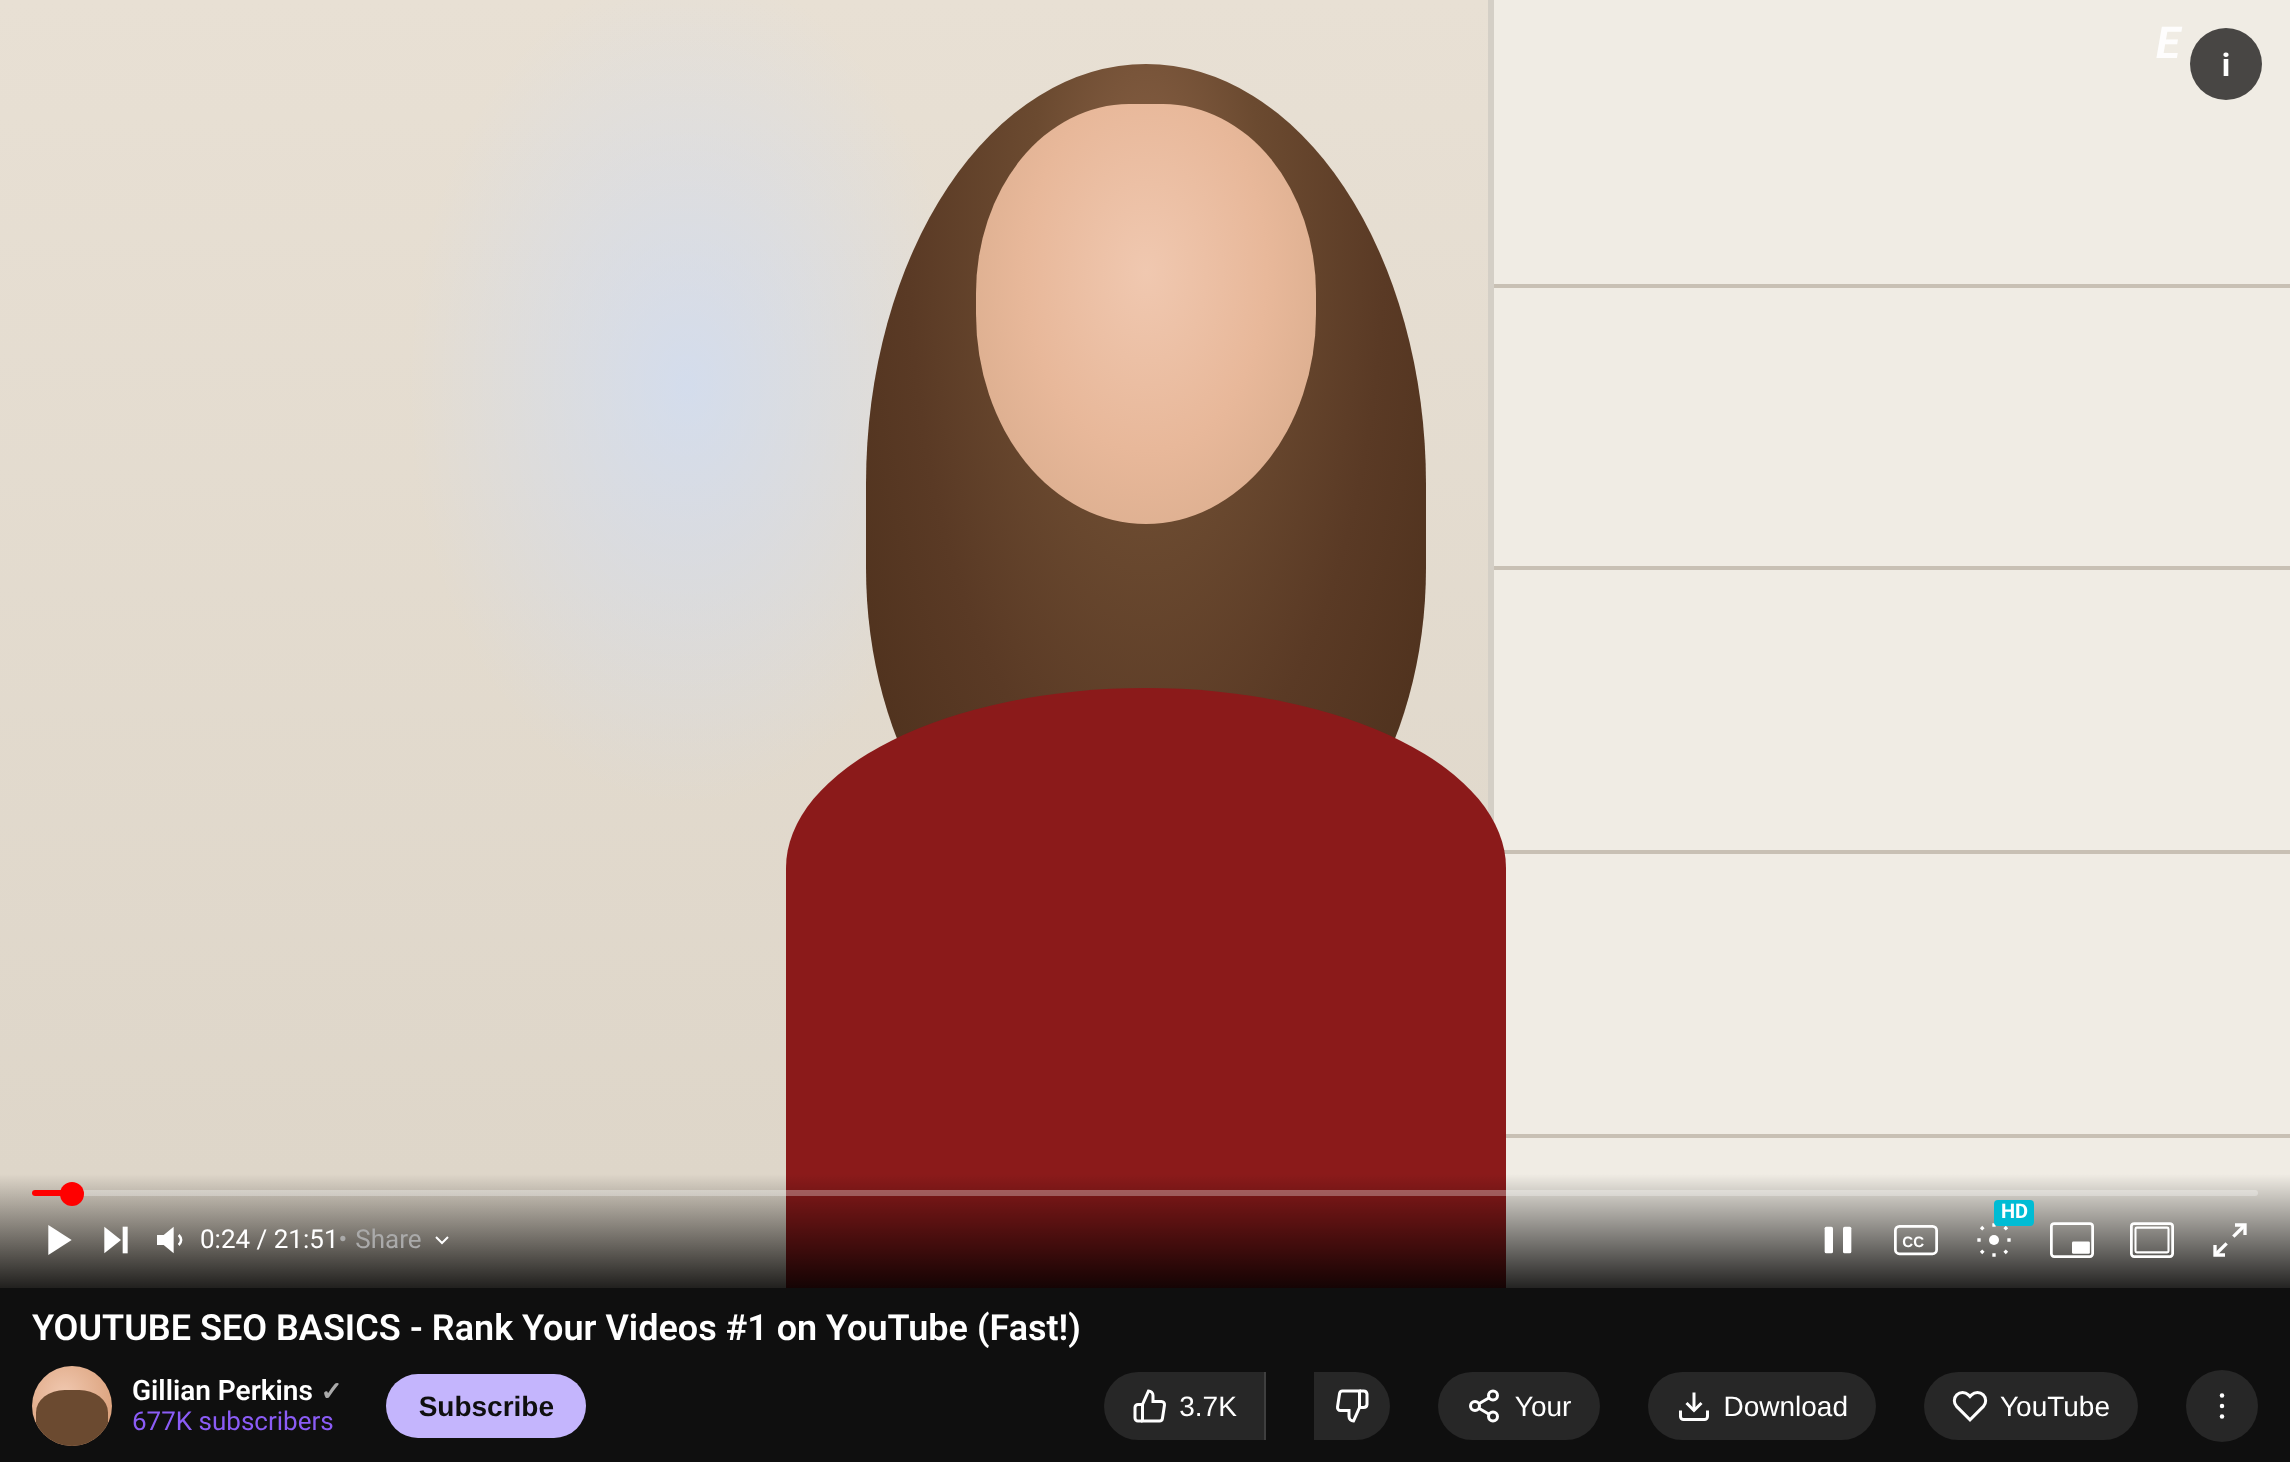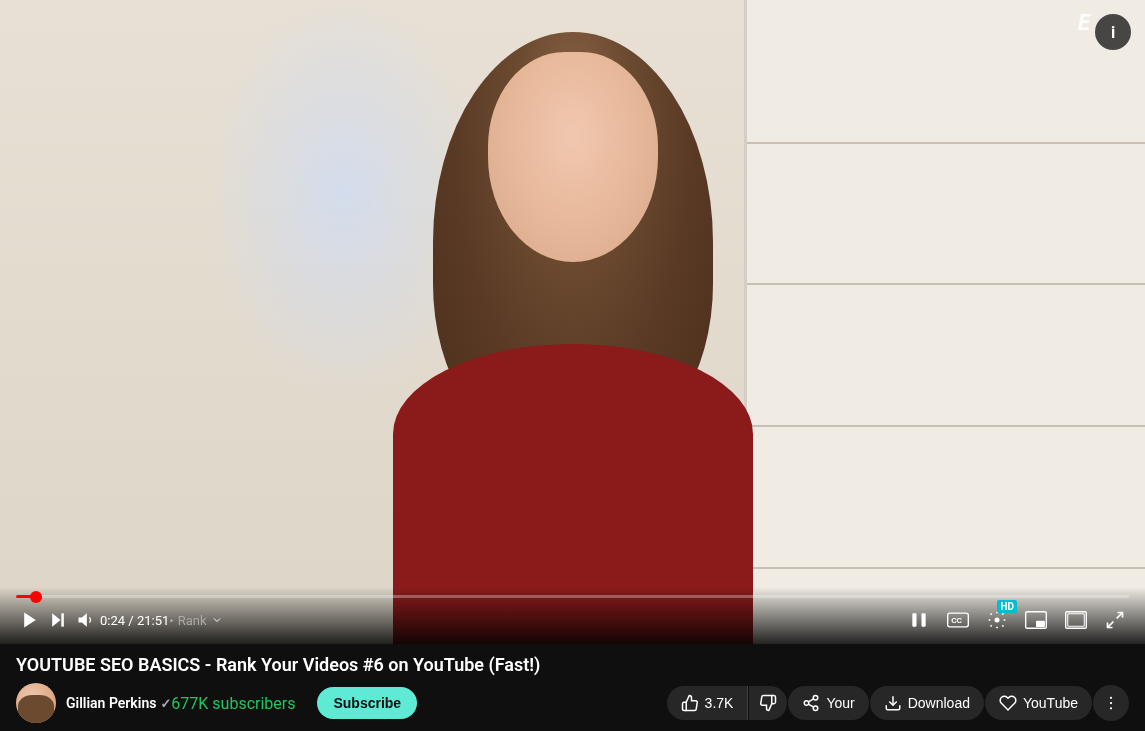--- a/index.html
+++ b/index.html
@@ -263,58 +263,58 @@
 
     .avatar-hair {
       width: 36px;
       height: 28px;
       background: #6B4A30;
       border-radius: 40% 40% 0 0;
     }
 
     .channel-info {
       display: flex;
-      flex-direction: row;
+      flex-direction: column;
     }
 
     .channel-name {
       font-size: 14px;
       font-weight: 600;
       color: #fff;
       display: flex;
       align-items: center;
       gap: 4px;
     }
 
     .verified-icon {
       color: #aaa;
       font-size: 13px;
     }
 
     .subscriber-count {
-      font-size: 16px;
-      color: #22c55e;
+      font-size: 13px;
+      color: #8b5cf6;
     }
 
     .subscribe-btn {
-      background: #5eead4;
+      background: #c4b5fd;
       color: #0f0f0f;
       border: none;
       border-radius: 20px;
       padding: 8px 16px;
       font-size: 14px;
       font-weight: 600;
       cursor: pointer;
       margin-left: 12px;
     }
 
     .action-buttons {
       display: flex;
       align-items: center;
-      gap: 1px;
+      gap: 24px;
     }
 
     .action-btn {
       display: flex;
       align-items: center;
       gap: 6px;
       background: #272727;
       border: none;
       color: #fff;
       border-radius: 20px;
@@ -408,21 +408,21 @@
             <path d="M16,9 Q19,12 16,15" stroke="white" fill="none" stroke-width="1.5"></path>
           </svg>
         </button>
 
         <div class="time-display">
           <span>0:24 / 21:51</span>
         </div>
 
         <div class="chapter-label">
           <span>•</span>
-          <span>Rank</span>
+          <span>Share</span>
           <svg width="12" height="12" viewBox="0 0 24 24" fill="white">
             <polyline points="6,9 12,15 18,9" stroke="white" stroke-width="2" fill="none"></polyline>
           </svg>
         </div>
       </div>
 
       <div class="controls-right">
 
         <button class="ctrl-btn">
           <svg width="20" height="20" viewBox="0 0 24 24" fill="white">
@@ -469,21 +469,21 @@
             <line x1="21" y1="3" x2="14" y2="10" stroke="white" stroke-width="2"></line>
             <line x1="3" y1="21" x2="10" y2="14" stroke="white" stroke-width="2"></line>
           </svg>
         </button>
       </div>
     </div>
   </div>
 </div>
 
 <div class="video-info">
-  <div class="video-title">YOUTUBE SEO BASICS - Rank Your Videos #6 on YouTube (Fast!)</div>
+  <div class="video-title">YOUTUBE SEO BASICS - Rank Your Videos #1 on YouTube (Fast!)</div>
 
   <div class="channel-row">
 
     <div class="channel-left">
       <div class="avatar">
         <div class="avatar-hair"></div>
       </div>
       <div class="channel-info">
         <div class="channel-name">
           <span>Gillian Perkins</span>

